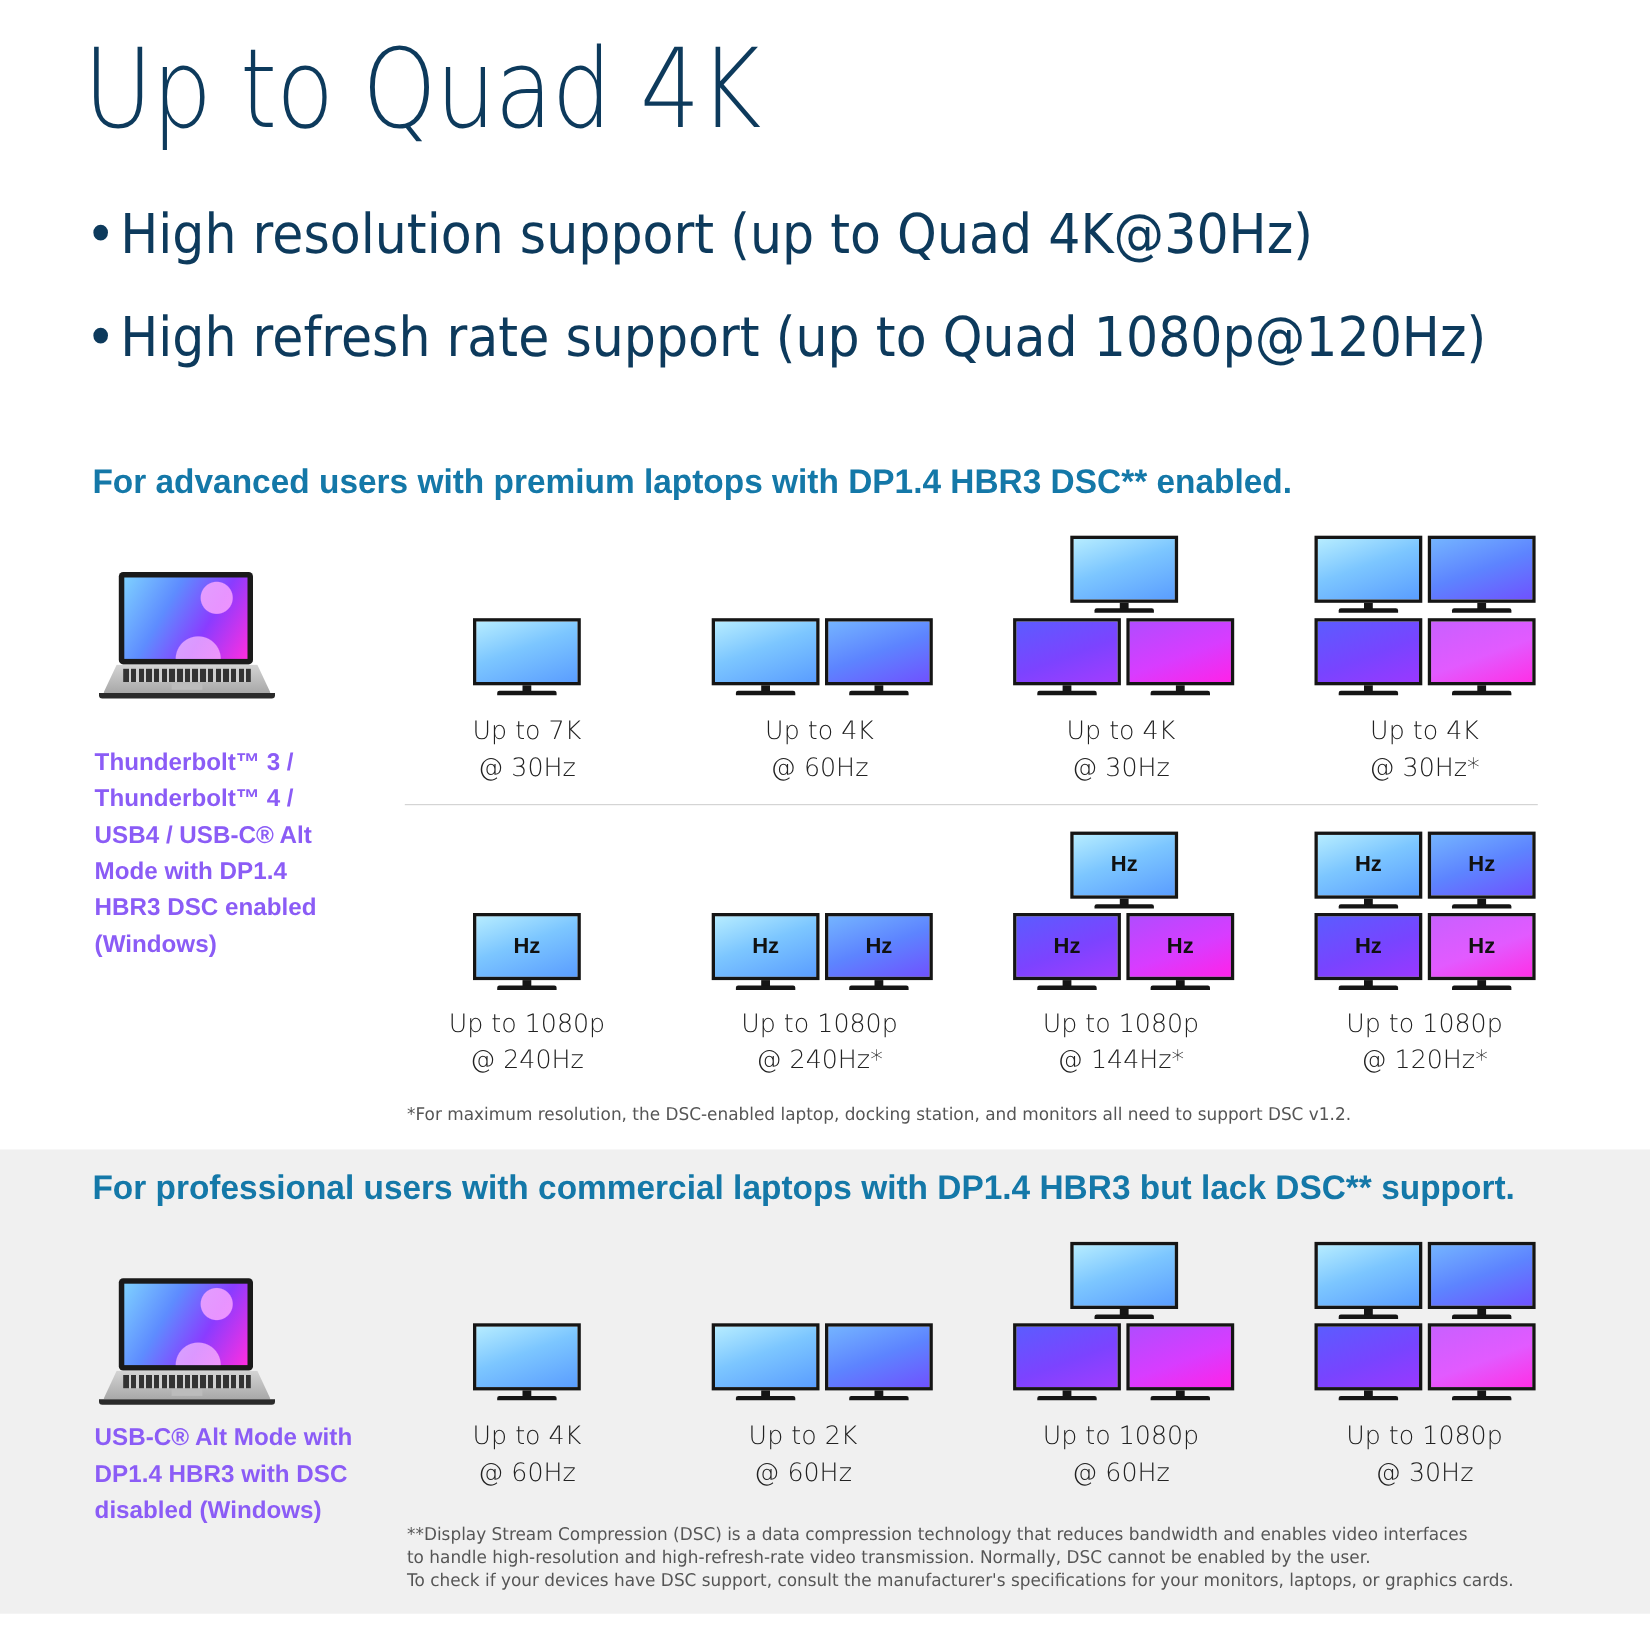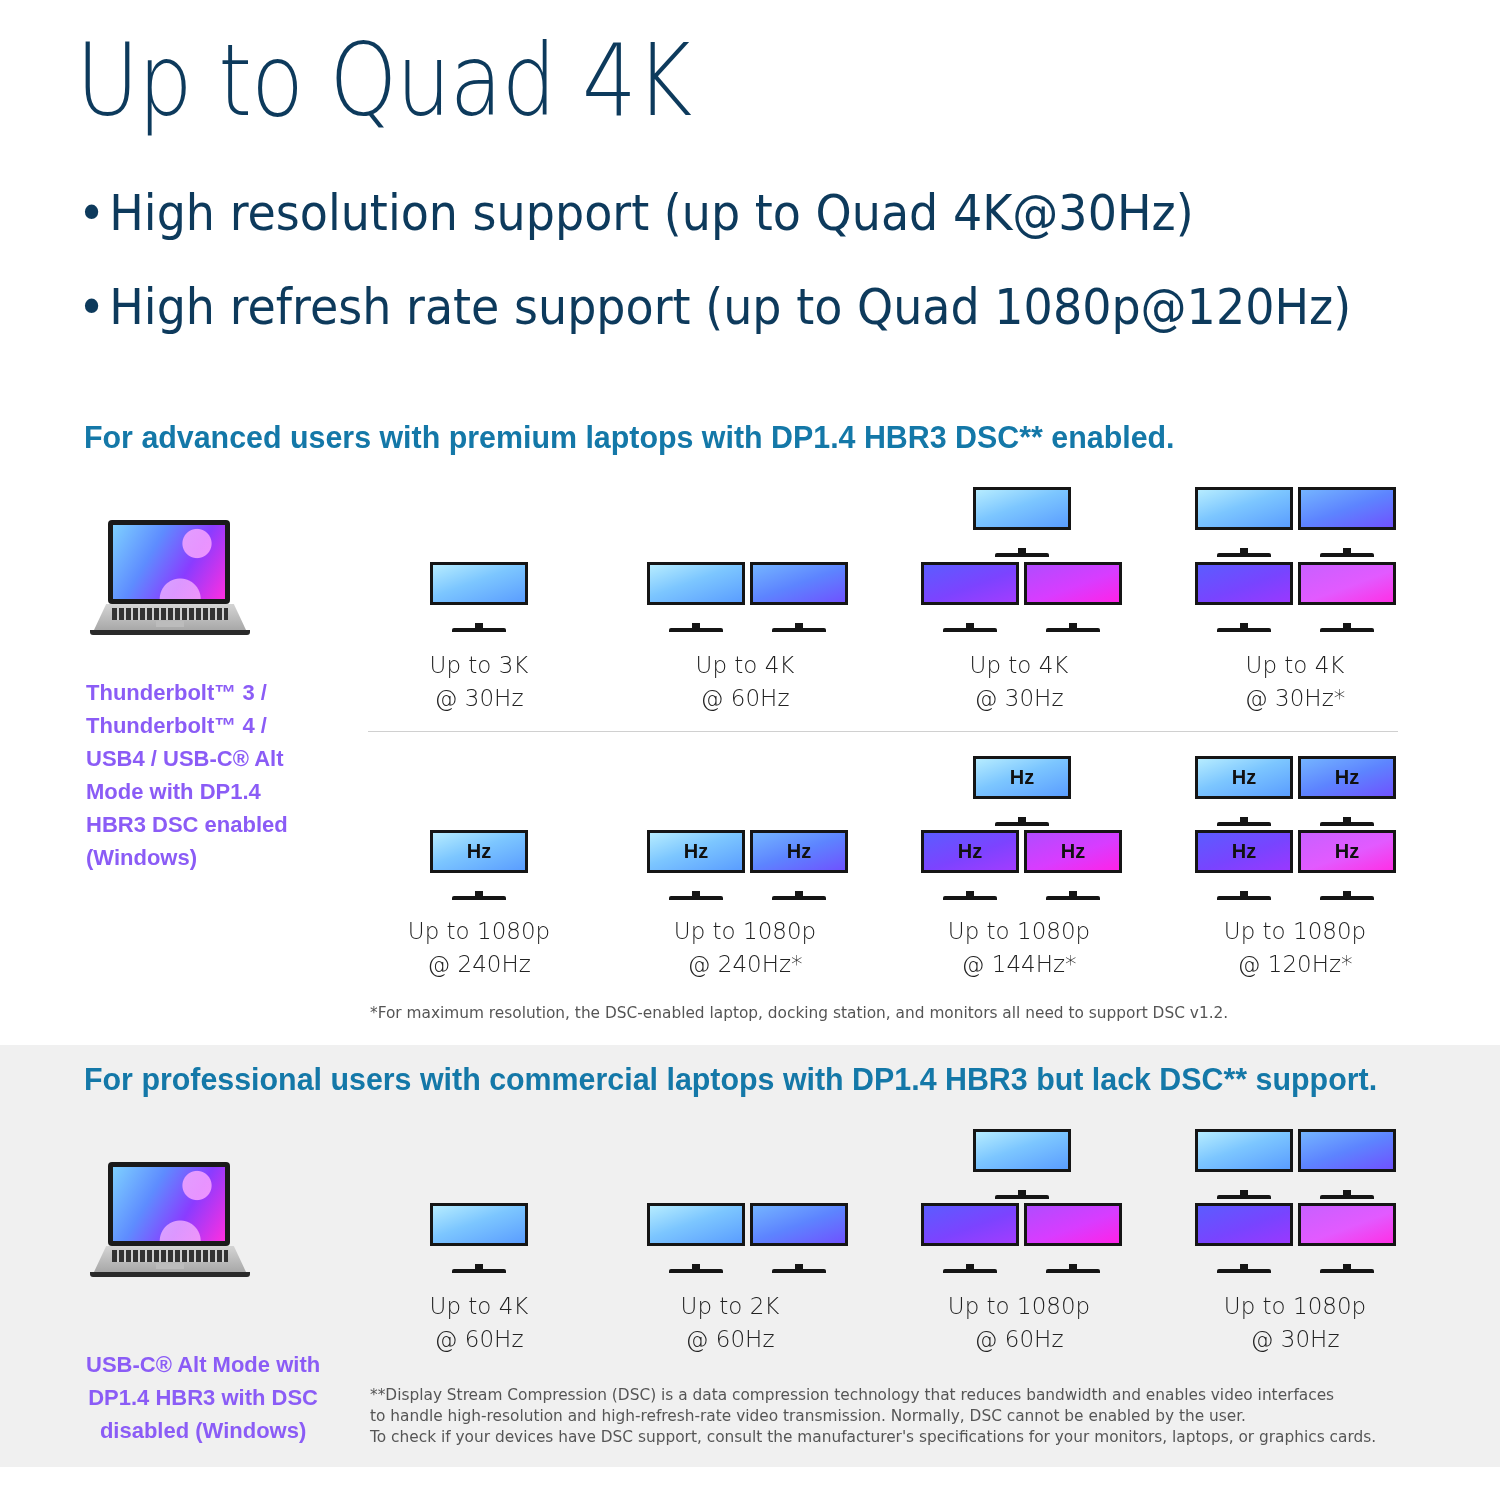--- a/index.html
+++ b/index.html
@@ -25,21 +25,21 @@
       radial-gradient(circle at 60% 100%, rgba(255,190,255,0.7) 0 20%, transparent 21%),
       linear-gradient(120deg, #7ed0ff 0%, #5e8cff 35%, #8a3cff 65%, #ff2ee0 100%); }
   .laptop .base { position: absolute; left: 4px; top: 84px; width: 152px; height: 26px; background: linear-gradient(#d4d4d4, #a8a8a8); clip-path: polygon(8% 0, 92% 0, 100% 100%, 0 100%); }
   .laptop .keys { position: absolute; left: 22px; top: 88px; width: 116px; height: 12px; background: repeating-linear-gradient(90deg, #333 0 5px, #d0d0d0 5px 7px); }
   .laptop .pad { position: absolute; left: 66px; top: 101px; width: 28px; height: 6px; background: #bcbcbc; }
   .laptop .foot { position: absolute; left: 0; top: 110px; width: 160px; height: 5px; background: #2a2a2a; border-radius: 0 0 3px 3px; }
 
   .device-label { position: absolute; left: 86px; font-size: 22px; font-weight: bold; line-height: 33px; color: #8b5cf6; font-family: "Liberation Sans", sans-serif; white-space: pre-line; }
 
   .mon { position: absolute; width: 98px; height: 72px; }
-  .mon .panel { position: absolute; left: 0; top: 0; width: 98px; height: 43px; border: 3px solid #151515; display: flex; align-items: center; justify-content: center; font-size: 20px; font-weight: bold; color: #111; font-family: "Liberation Sans", sans-serif; }
+  .mon .panel { position: absolute; left: 0; top: 0; width: 98px; height: 61px; border: 3px solid #151515; display: flex; align-items: center; justify-content: center; font-size: 20px; font-weight: bold; color: #111; font-family: "Liberation Sans", sans-serif; }
   .mon .neck { position: absolute; left: 45px; top: 61px; width: 8px; height: 6px; background: #151515; }
   .mon .foot { position: absolute; left: 22px; top: 66px; width: 54px; height: 4px; background: #151515; border-radius: 2px 2px 0 0; }
   .g1 { background: linear-gradient(160deg, #b6ecff 0%, #7cc6ff 45%, #5a9dff 100%); }
   .g2 { background: linear-gradient(160deg, #74b4ff 0%, #5d84ff 50%, #6f52ff 100%); }
   .g3 { background: linear-gradient(160deg, #5b5cff 0%, #7c43ff 55%, #a33cff 100%); }
   .g4 { background: linear-gradient(160deg, #b04cff 0%, #d83cff 55%, #ff22e8 100%); }
   .g3b { background: linear-gradient(160deg, #5b5cff 0%, #7844ff 55%, #9a38ff 100%); }
   .g4b { background: linear-gradient(160deg, #c860ff 0%, #e25aff 55%, #ff2fe6 100%); }
 
   .cap { position: absolute; width: 240px; text-align: center; font-size: 23px; line-height: 33px; color: #222; font-family: "DejaVu Sans", sans-serif; font-weight: 300; white-space: pre-line; }
@@ -74,21 +74,21 @@
 Mode with DP1.4
 HBR3 DSC enabled
 (Windows)</div>
 
 <div>
   <div class="mon" style="left:430px;top:562px;">
       <div class="panel g1"></div>
       <div class="neck"></div>
       <div class="foot"></div>
     </div>
-  <div class="cap" style="left:359px;top:649px;">Up to 3K
+  <div class="cap" style="left:359px;top:649px;">Up to 7K
 @ 30Hz</div>
 </div>
 <div>
   <div class="mon" style="left:647px;top:562px;">
       <div class="panel g1"></div>
       <div class="neck"></div>
       <div class="foot"></div>
     </div>
   <div class="mon" style="left:750px;top:562px;">
       <div class="panel g2"></div>
@@ -218,21 +218,21 @@
 
 <div class="laptop" style="left:90px;top:1162px;">
   <div class="lid">
       <div class="screen"></div>
     </div>
   <div class="base"></div>
   <div class="keys"></div>
   <div class="pad"></div>
   <div class="foot"></div>
 </div>
-<div class="device-label" style="top:1348px;text-align:center;">USB-C® Alt Mode with
+<div class="device-label" style="top:1290px;">USB-C® Alt Mode with
 DP1.4 HBR3 with DSC
 disabled (Windows)</div>
 
 <div>
   <div class="mon" style="left:430px;top:1203px;">
       <div class="panel g1"></div>
       <div class="neck"></div>
       <div class="foot"></div>
     </div>
   <div class="cap" style="left:359px;top:1290px;">Up to 4K

